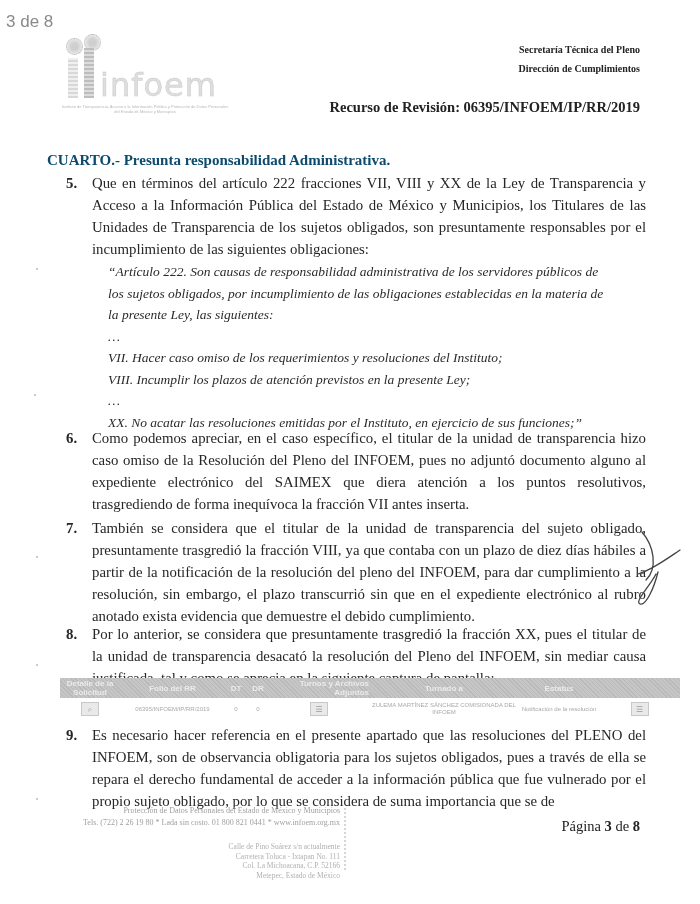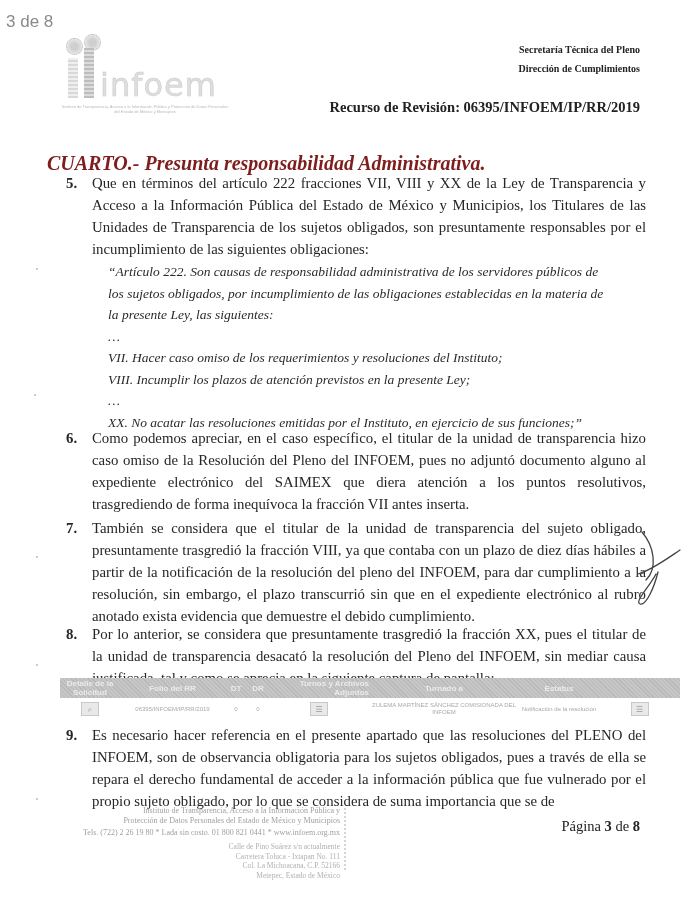--- a/index.html
+++ b/index.html
@@ -26,22 +26,22 @@
       font-family: "DejaVu Sans", sans-serif; font-size: 32px; color: #dedede;
       letter-spacing: 1px; -webkit-text-stroke: 0.5px #c9c9c9; }
     .logo .tagline { position: absolute; left: 0px; top: 68px; width: 170px;
       font-family: "Liberation Sans", sans-serif; font-size: 4px; line-height: 5px;
       color: #b8b8b8; text-align: center; }
 
     .hdr-right { position: absolute; right: 60px; top: 40px; text-align: right;
       font-size: 10px; line-height: 19px; font-weight: bold; color: #222; }
     .case-no { position: absolute; right: 60px; top: 99px; font-size: 14.5px;
       font-weight: bold; color: #222; }
-    .section-title { position: absolute; left: 47px; top: 152px; font-size: 20px;
-      font-weight: bold; color: #7f1d1d; font-style: italic; }
+    .section-title { position: absolute; left: 47px; top: 152px; font-size: 15px;
+      font-weight: bold; color: #0c4a6e; }
 
     .para { position: absolute; left: 92px; width: 554px; font-size: 14.8px;
       line-height: 22px; text-align: justify; color: #262626; }
     .para .num { position: absolute; left: -26px; top: 0; font-weight: bold; }
     .para .txt { display: block; }
 
     .quote { position: absolute; left: 108px; width: 540px; font-size: 13.5px;
       line-height: 21.5px; font-style: italic; color: #2a2a2a; }
     .quote div { min-height: 21.5px; }
 
@@ -157,21 +157,20 @@
       </div>
   </div>
 </div>
 
 <div class="para" style="top:724px;">
   <span class="num">9.</span>
   <span class="txt" style="text-indent: 0px;">Es necesario hacer referencia en el presente apartado que las resoluciones del PLENO del INFOEM, son de observancia obligatoria para los sujetos obligados, pues a través de ella se repara el derecho fundamental de acceder a la información pública que fue vulnerado por el propio sujeto obligado, por lo que se considera de suma importancia que se de</span>
 </div>
 
 <div class="footer-inst">
-  <div>Instituto de Transparencia, Acceso a la Información Pública y</div>
   <div>Protección de Datos Personales del Estado de México y Municipios</div>
   <div style="margin-top:2px;">Tels. (722) 2 26 19 80 * Lada sin costo. 01 800 821 0441 * www.infoem.org.mx</div>
 </div>
 <div class="footer-addr">
   <div>Calle de Pino Suárez s/n actualmente</div>
   <div>Carretera Toluca - Ixtapan No. 111</div>
   <div>Col. La Michoacana, C.P. 52166</div>
   <div>Metepec, Estado de México</div>
 </div>
 <div class="footer-vline"></div>

